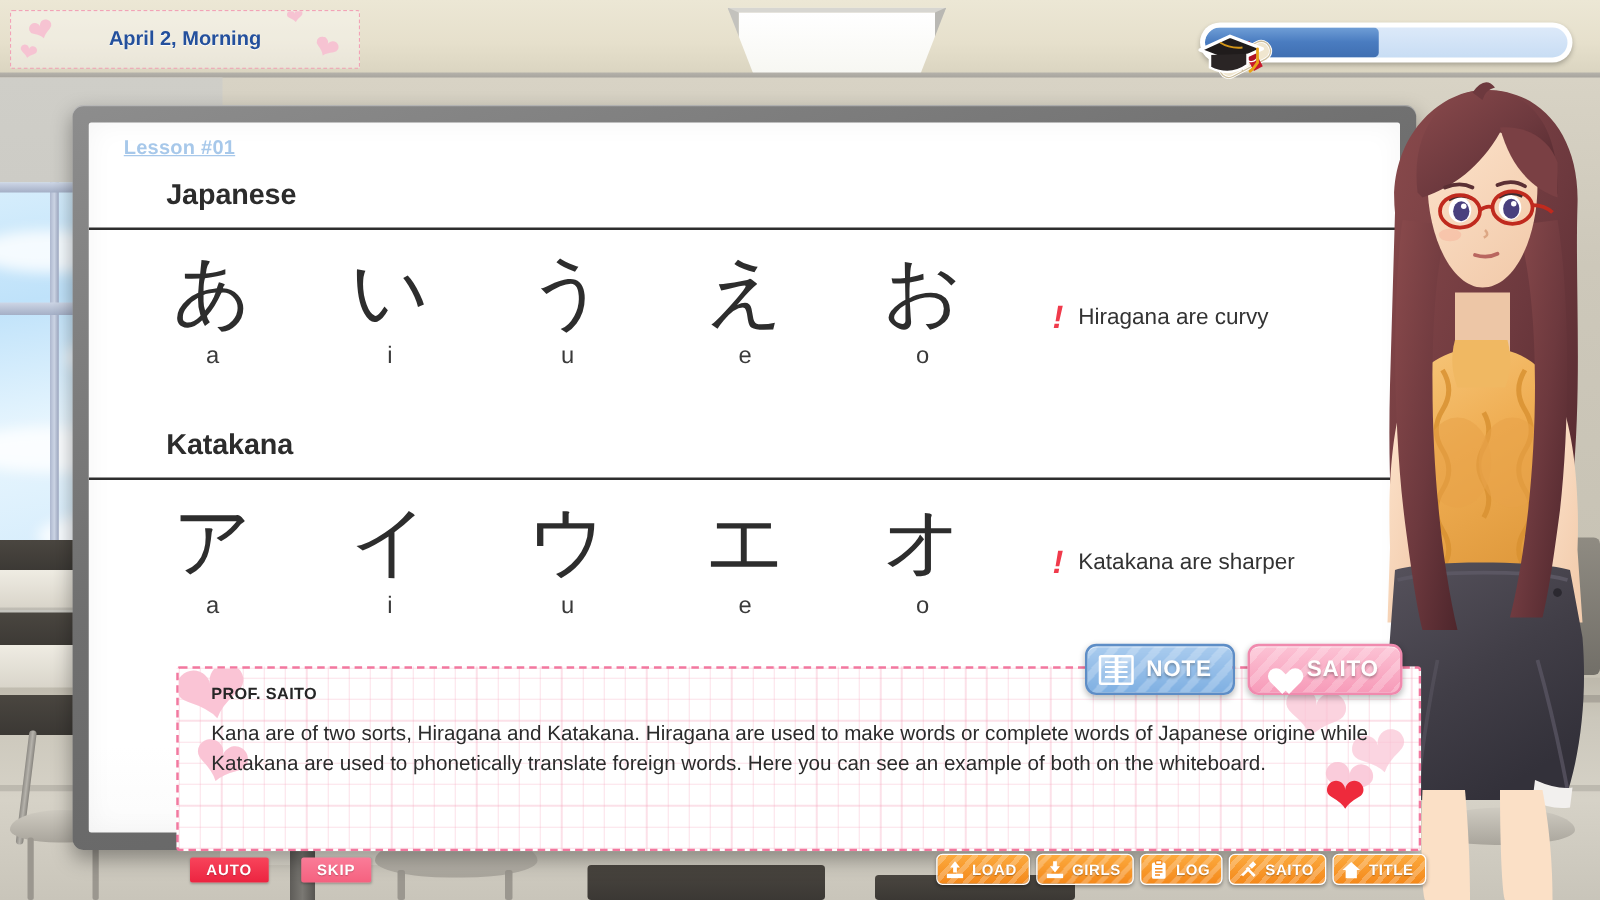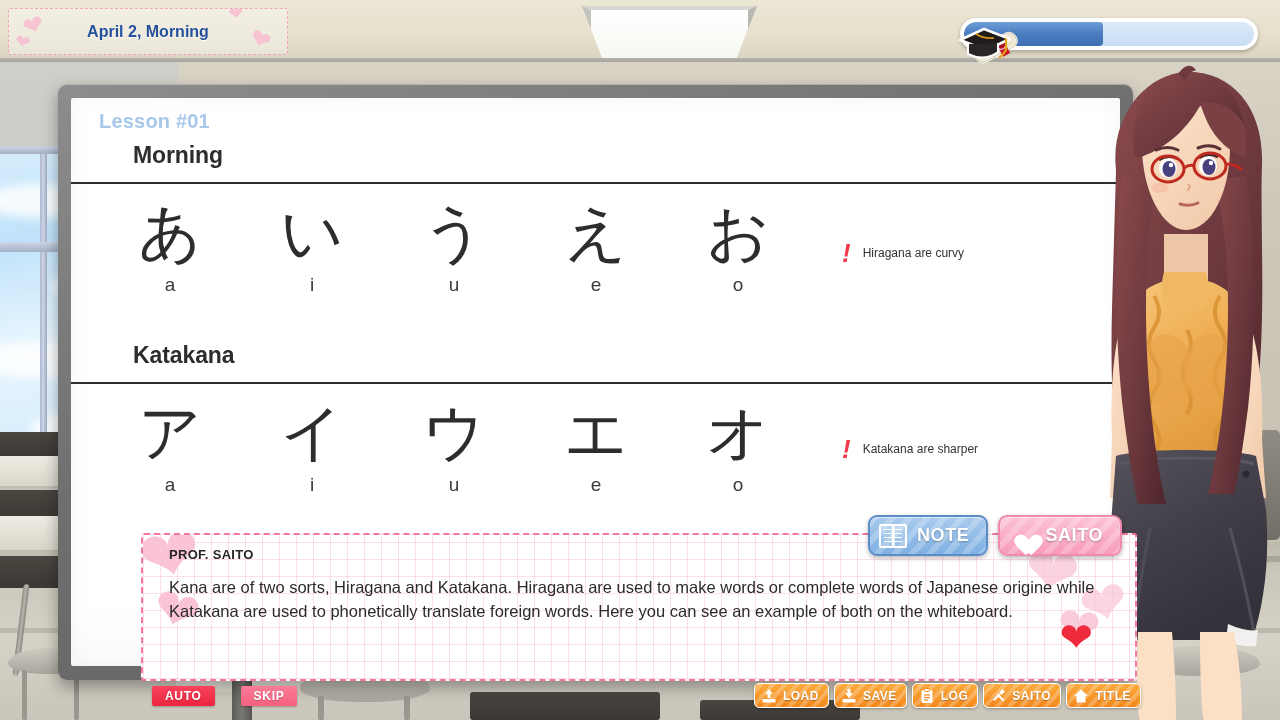--- a/index.html
+++ b/index.html
@@ -107,21 +107,21 @@
     border-radius:2px; position:relative; overflow:hidden;
     box-shadow:inset 0 0 22px rgba(0,0,0,.045);
   }
   .wb-stand {
     position:absolute; left:232px; top:676px; width:20px; height:44px;
     background:linear-gradient(90deg,#5e5c58,#7a7873,#565450);
   }
 
   .lesson-tag {
     position:absolute; left:28px; top:12px;
-    font-size:20px; font-weight:bold; color:#a7c8ea; letter-spacing:.2px;
+    font-size:16px; font-weight:bold; color:#a7c8ea; letter-spacing:.2px;text-decoration:underline;
   }
   .sec-title {
     position:absolute; font-size:23px; font-weight:bold; color:#2c2c2c;
     letter-spacing:-.1px;
   }
   .sec-rule { position:absolute; height:2px; background:#2e2e2e; }
 
   .kana-row { position:absolute; display:flex; }
   .kana-cell { width:142px; text-align:center; position:relative; }
   .kana-glyph {
@@ -132,21 +132,21 @@
     margin-top:10px; font-size:19px; color:#3a3a3a;
   }
 
   .kana-note {
     position:absolute; display:flex; align-items:center; gap:12px;
   }
   .note-bang {
     font-size:26px; font-weight:bold; font-style:italic;
     color:#f03a4b; line-height:1;
   }
-  .note-text { font-size:12px; color:#333; }
+  .note-text { font-size:18px; color:#333; }
 
   
   #date-banner {
     position:absolute; left:8px; top:8px; width:280px; height:47px;
     background:rgba(255,255,255,.36);
     border:1.6px dashed rgba(243,150,175,.85);
     border-radius:2px; overflow:hidden;
     display:flex; align-items:center; justify-content:center;
   }
   #date-banner .hb {
@@ -430,21 +430,21 @@
     <ellipse cx="80" cy="130" rx="9" ry="5" fill="#f7b39c" opacity=".5"></ellipse>
   </svg>
 </div>
 
 <div class="wb-stand"></div>
 <div id="whiteboard-frame">
   <div id="whiteboard">
 
     <div class="lesson-tag">Lesson #01</div>
 
-    <div class="sec-title" style="left:62px;top:44px;">Morning</div>
+    <div class="sec-title" style="left:62px;top:44px;">Japanese</div>
     <div class="sec-rule" style="left:0;top:84px;width:1049px;"></div>
 
     <div class="kana-row" style="left:28px;top:104px;">
       <div class="kana-cell">
         <div class="kana-glyph">あ</div>
         <div class="kana-romaji">a</div>
       </div>
       <div class="kana-cell">
         <div class="kana-glyph">い</div>
         <div class="kana-romaji">i</div>
@@ -580,21 +580,21 @@
     <span>LOAD</span>
   </div>
 
   <div class="sys-btn">
     <span class="sys-ico">
       <svg width="16" height="16" viewBox="0 0 16 16" xmlns="http://www.w3.org/2000/svg">
         <path d="M8 10 L4 5 H6.5 V1 H9.5 V5 H12 Z" fill="#fff"></path>
         <path d="M1.5 11 H14.5 V14.5 H1.5 Z" fill="#fff"></path>
       </svg>
     </span>
-    <span>SAVE</span>
+    <span>GIRLS</span>
   </div>
 
   <div class="sys-btn">
     <span class="sys-ico">
       <svg width="16" height="16" viewBox="0 0 16 16" xmlns="http://www.w3.org/2000/svg">
         <rect x="2.5" y="2" width="11" height="13" rx="1.5" fill="#fff"></rect>
         <rect x="5.5" y="0.5" width="5" height="3" rx="1" fill="#fff" stroke="#f4881a" stroke-width="1"></rect>
         <g stroke="#f4881a" stroke-width="1.2">
           <path d="M5 7 H11"></path>
             <path d="M5 9.5 H11"></path>

